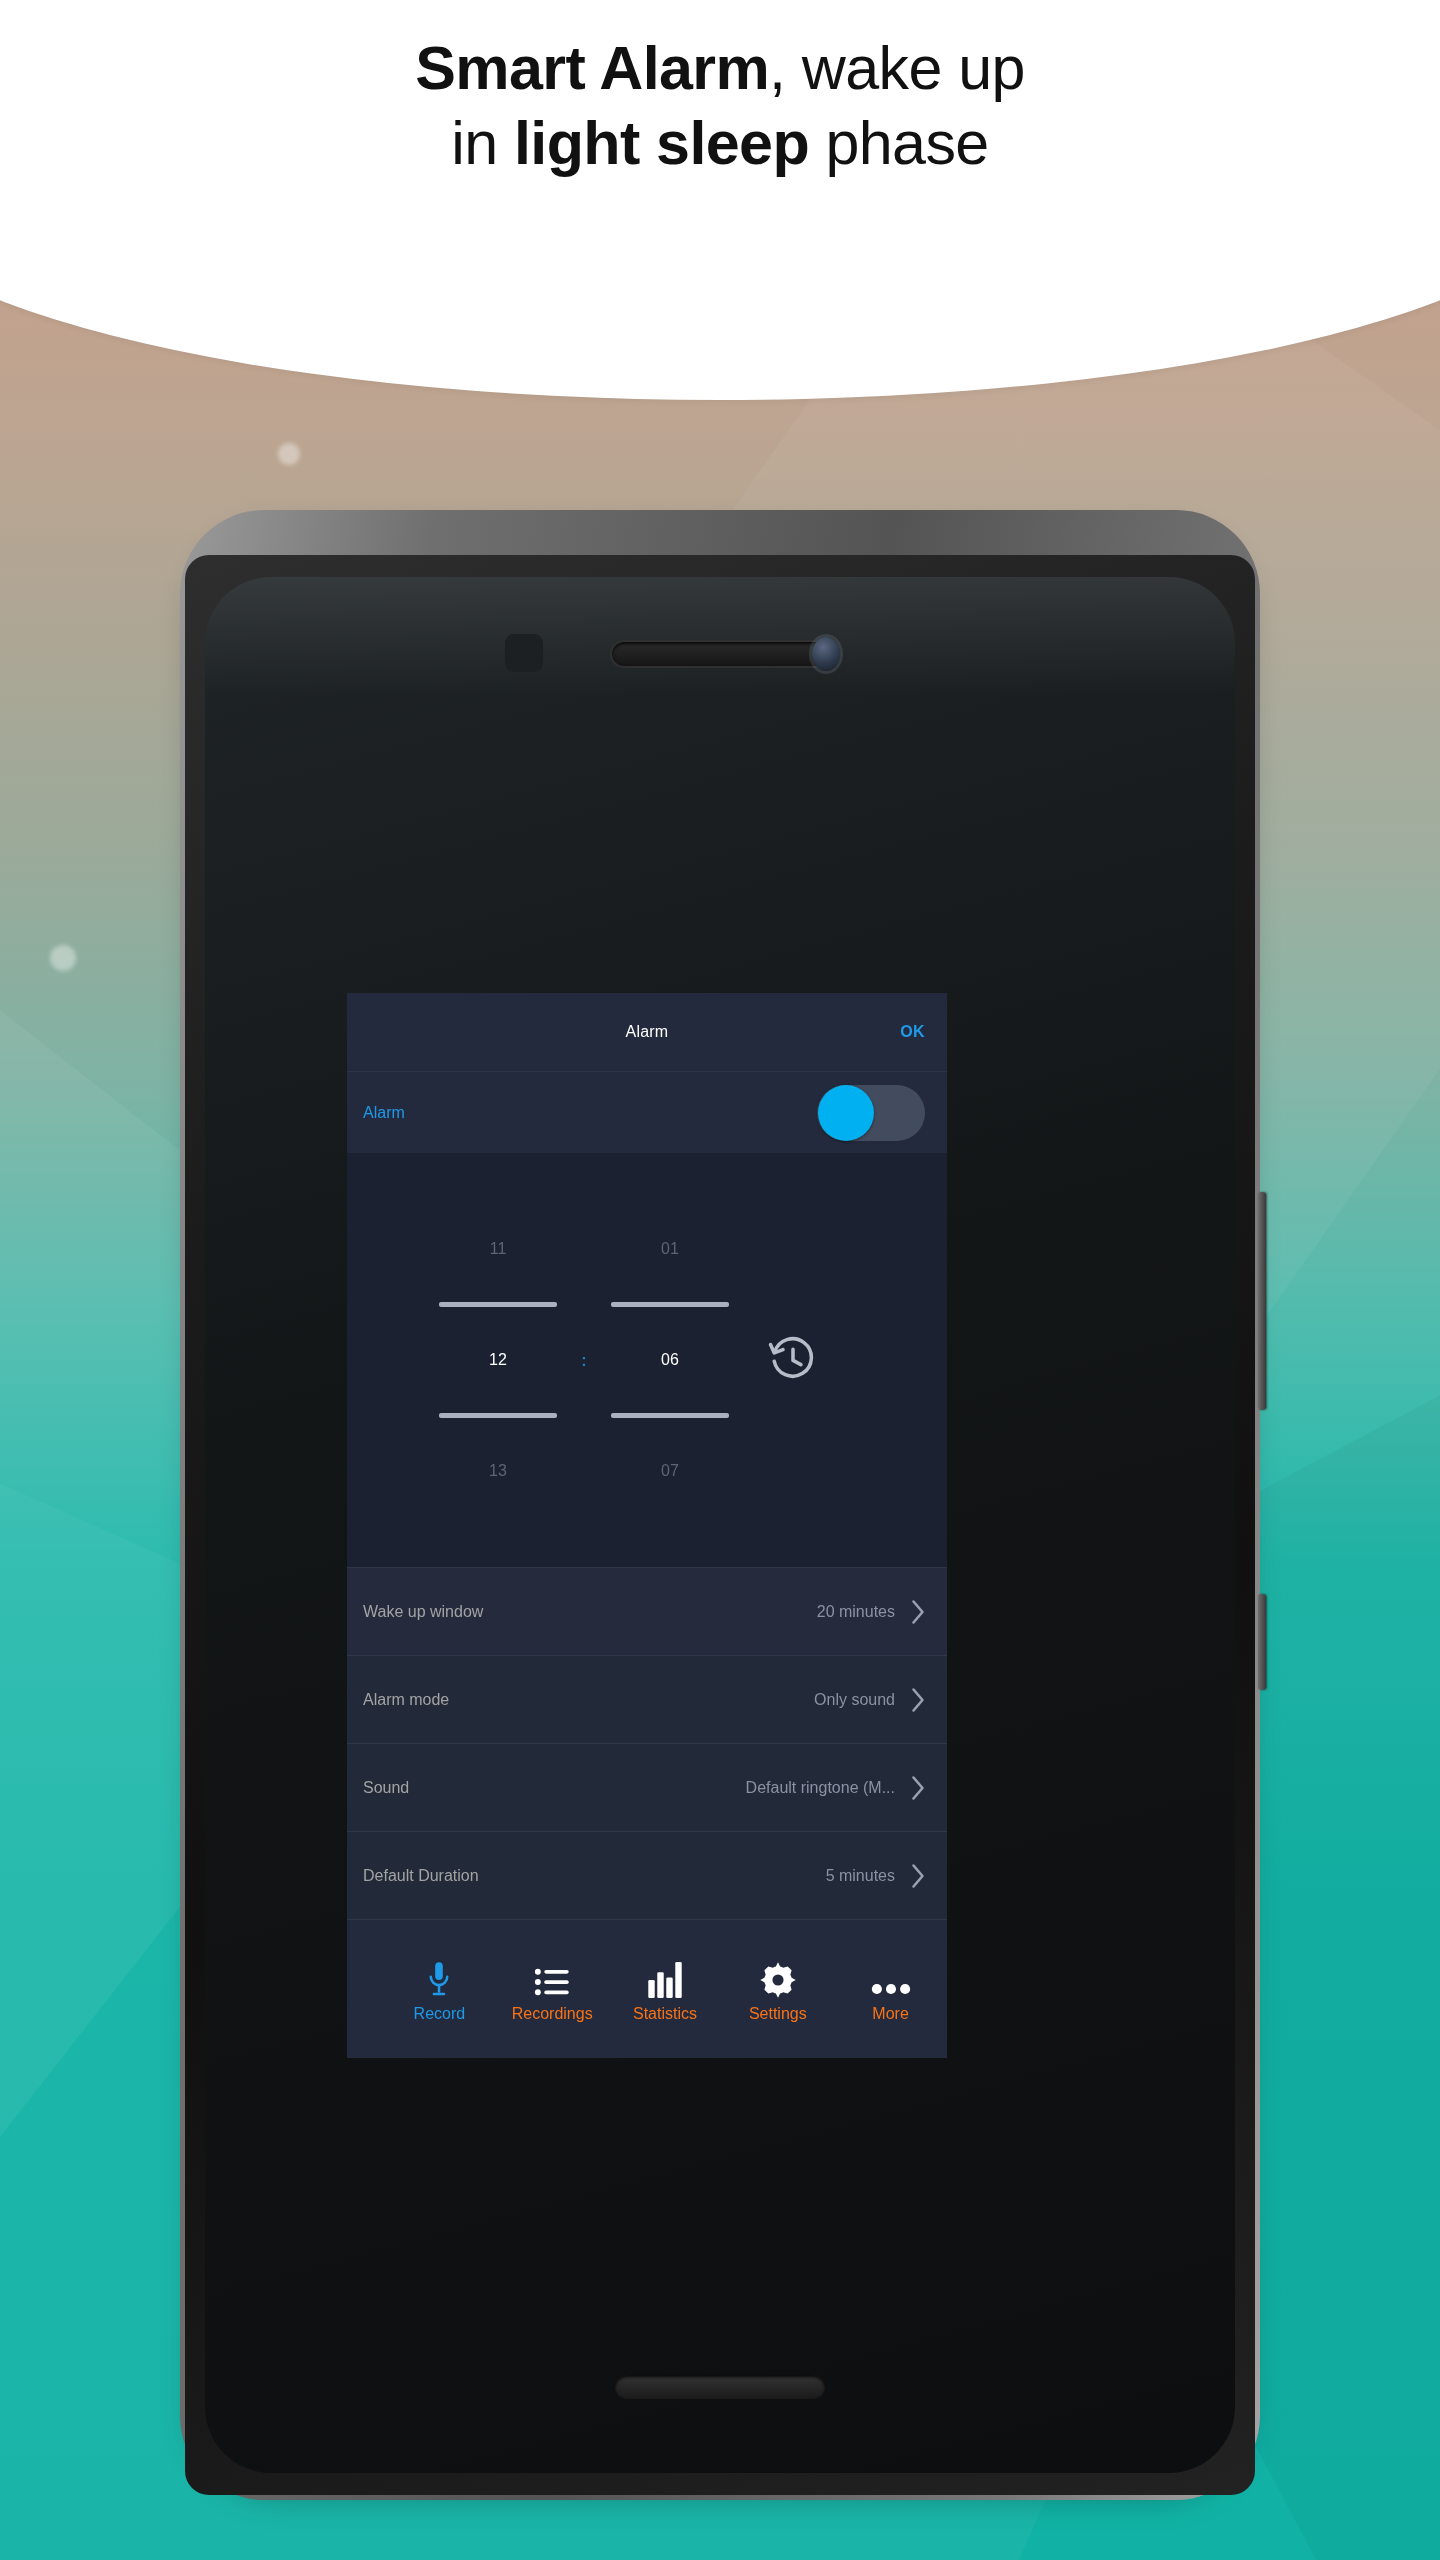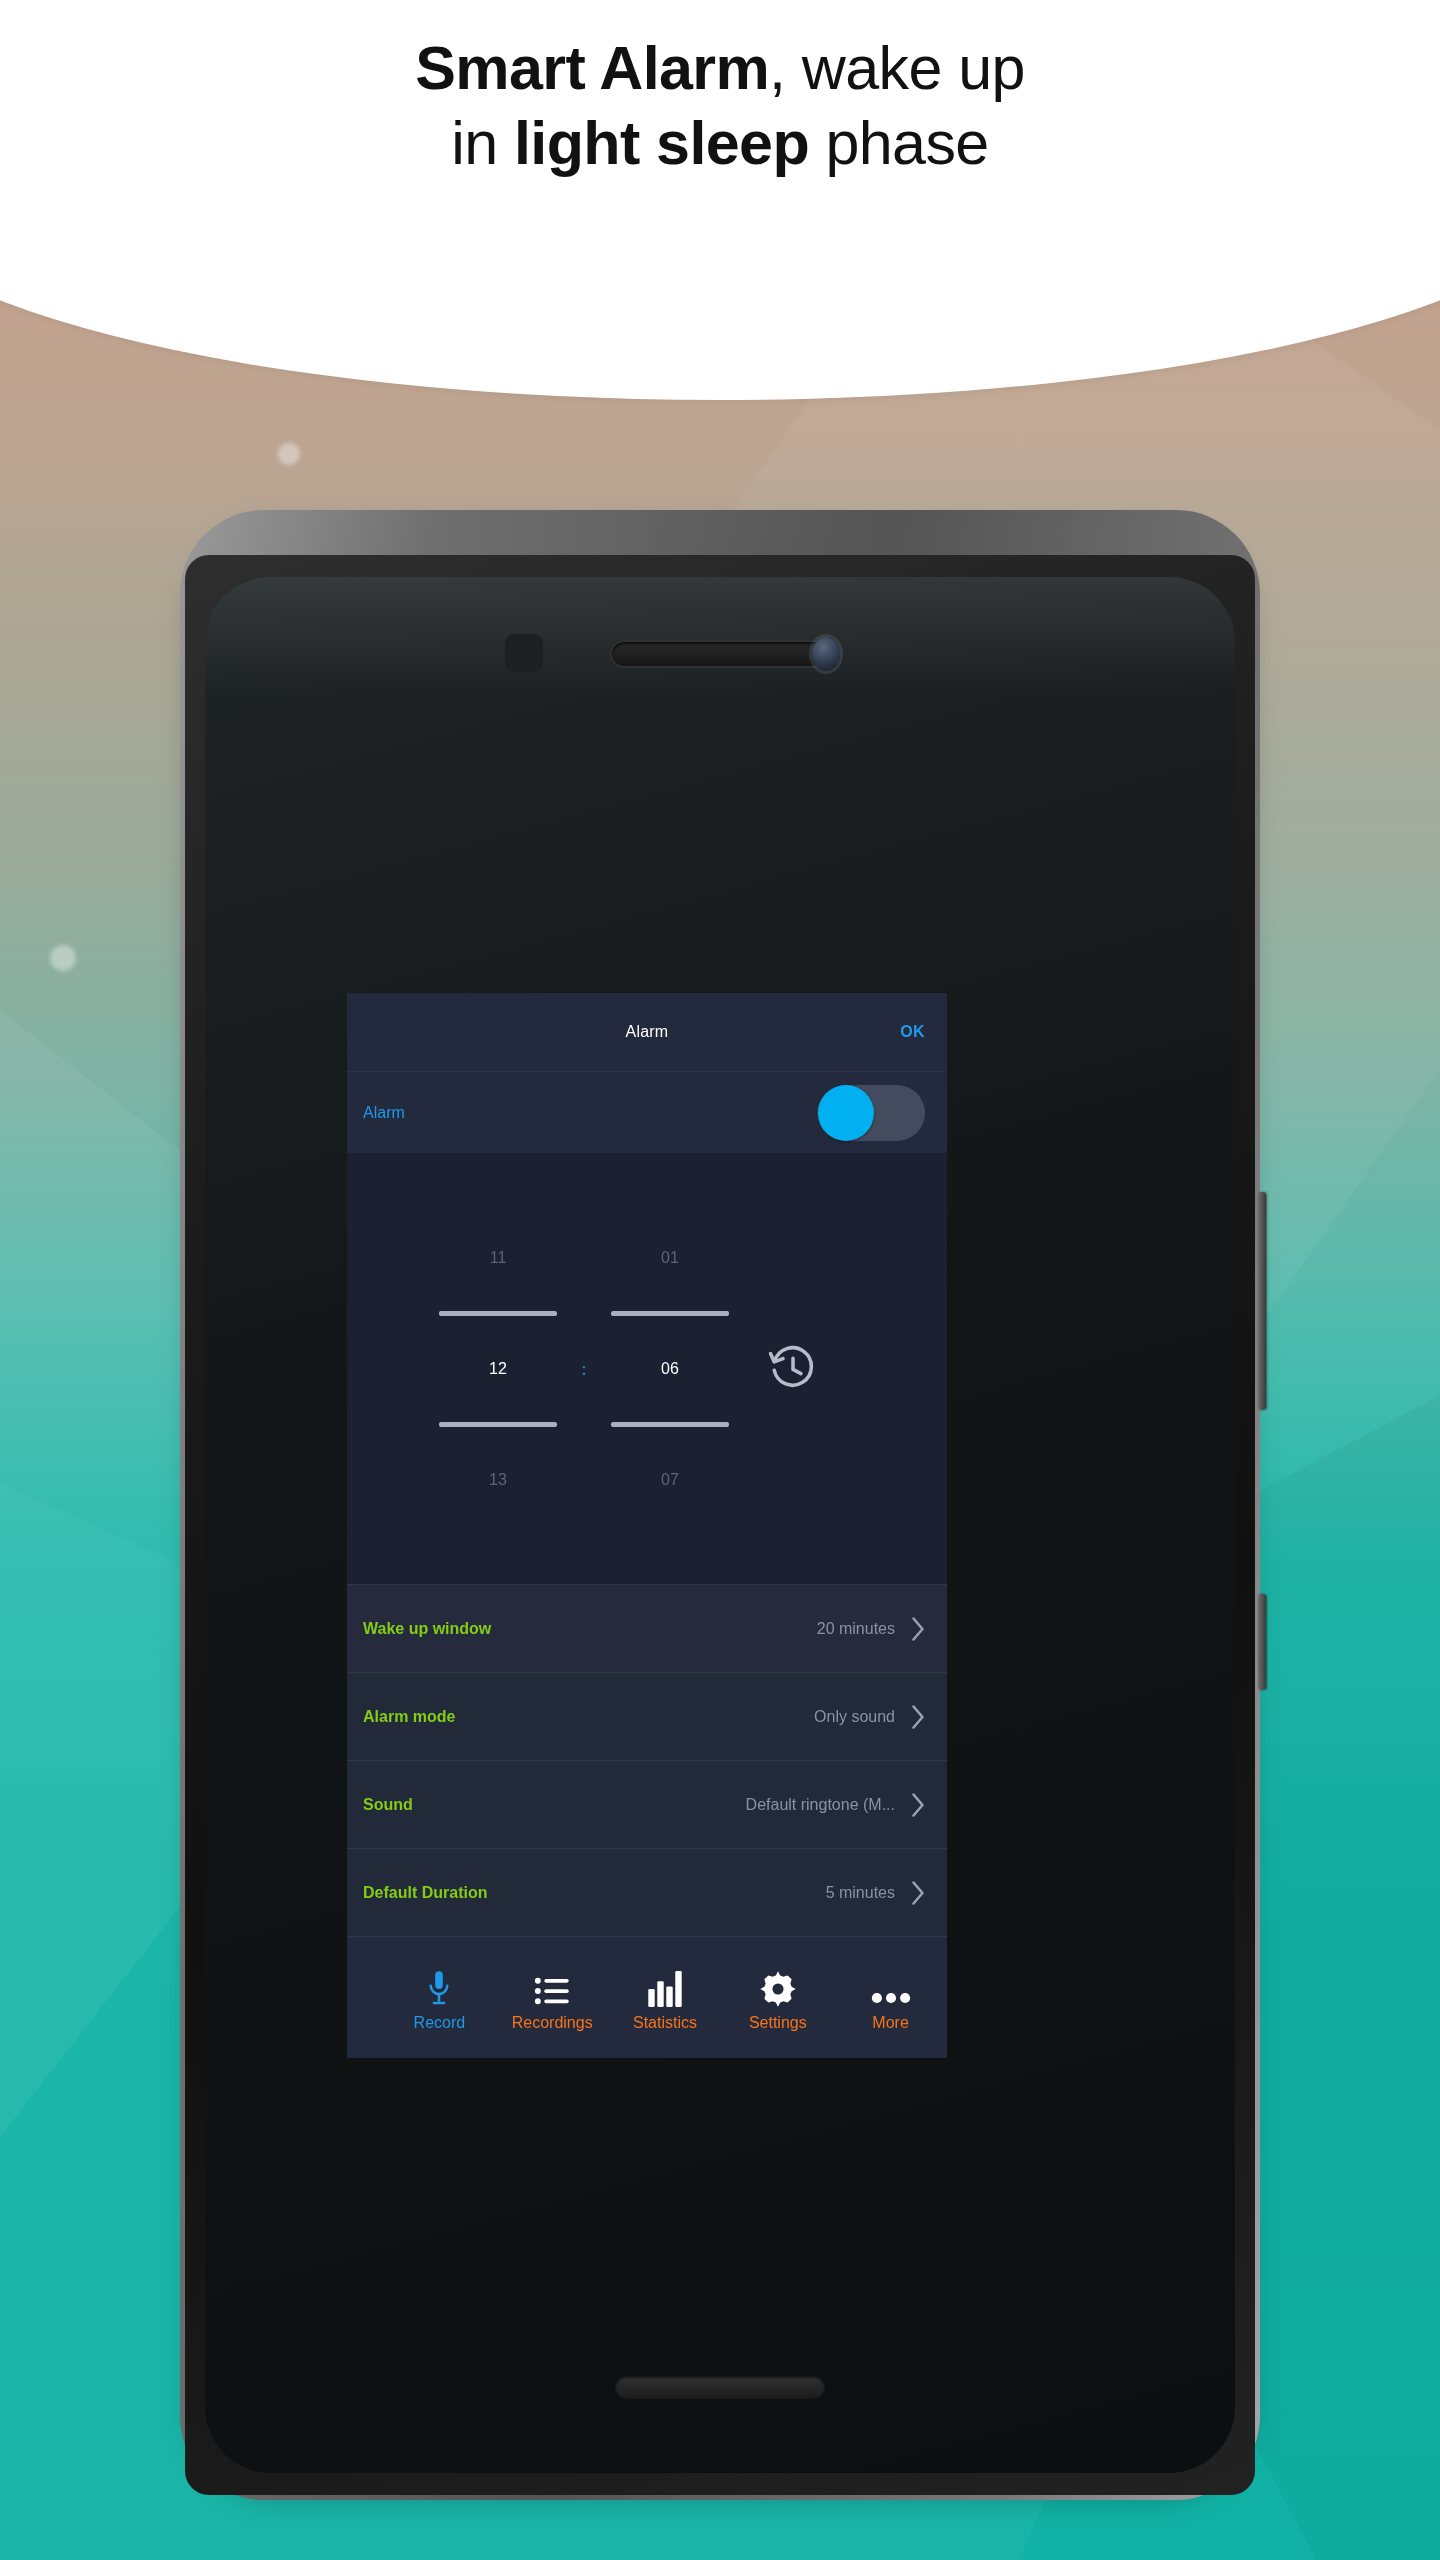--- a/index.html
+++ b/index.html
@@ -231,32 +231,32 @@
 
   
   .setting-row {
     height:88px; flex:none;
     display:flex; align-items:center; justify-content:space-between;
     padding:0 18px 0 16px;
     border-top:1px solid #2f374b;
     background:#252b3d;
   }
   .setting-row.alt { background:#222938; }
-  .setting-label { color:#84cc16; font-size:27px; white-space:nowrap;font-weight:bold; }
+  .setting-label { color:#a3a3a3; font-size:27px; white-space:nowrap; }
   .setting-right { display:flex; align-items:center; gap:12px; min-width:0; }
   .setting-value {
     color:#8b92a3; font-size:26px;
     white-space:nowrap; overflow:hidden; text-overflow:ellipsis;
     max-width:300px;
   }
   .chev { flex:none; display:flex; align-items:center; }
 
   
   .tabbar {
-    height:122px; flex:none;
+    height:139px; flex:none;
     background:#232a3d;
     border-top:1px solid #2f374b;
     display:flex; align-items:stretch;padding-left:36px;
   }
   .tab {
     flex:1; display:flex; flex-direction:column;
     align-items:center; justify-content:center; gap:6px;
     padding-top:4px;
   }
   .tab .tab-icon { height:40px; display:flex; align-items:flex-end; justify-content:center; }

